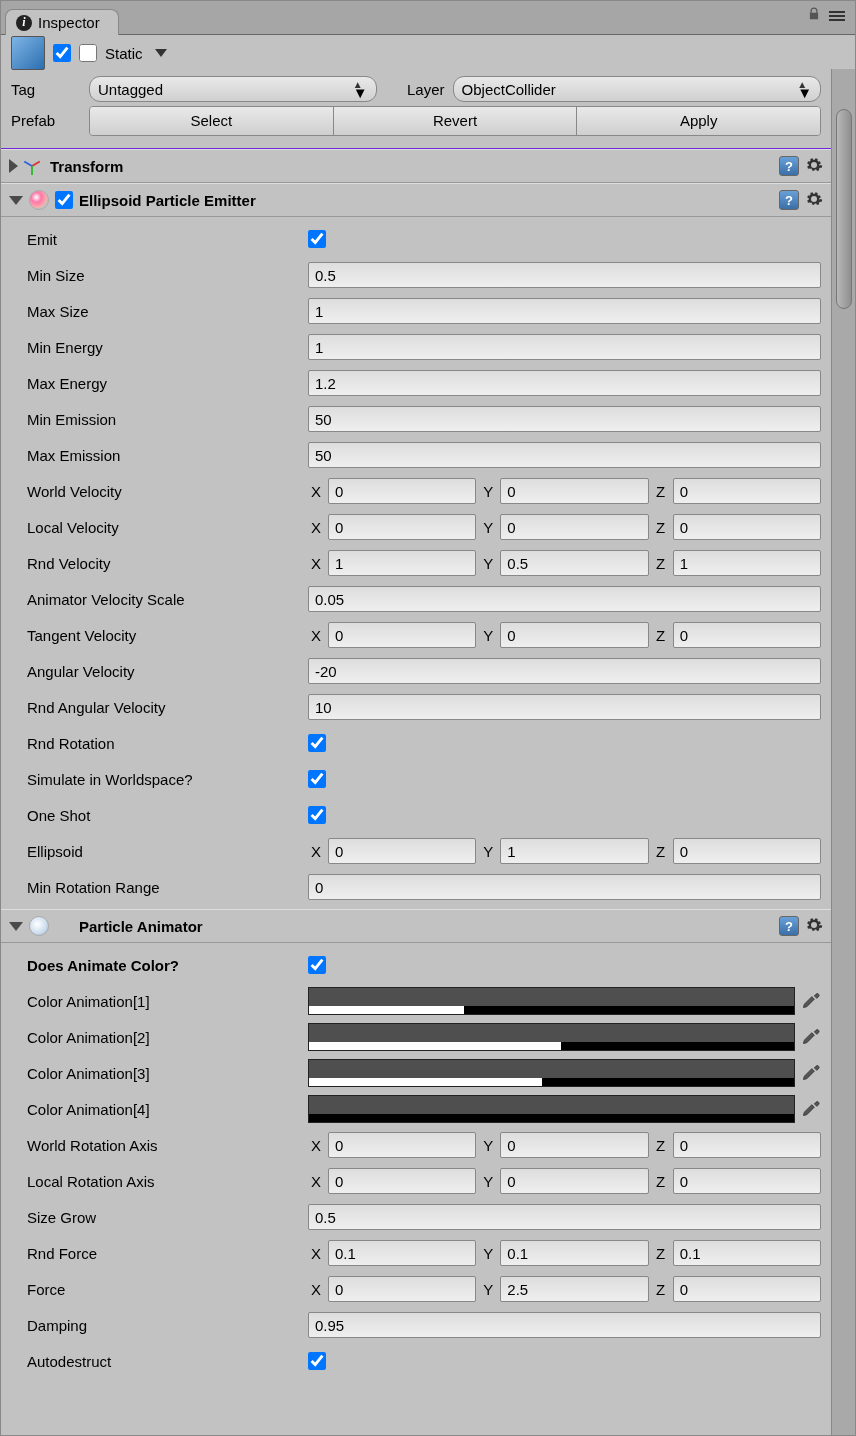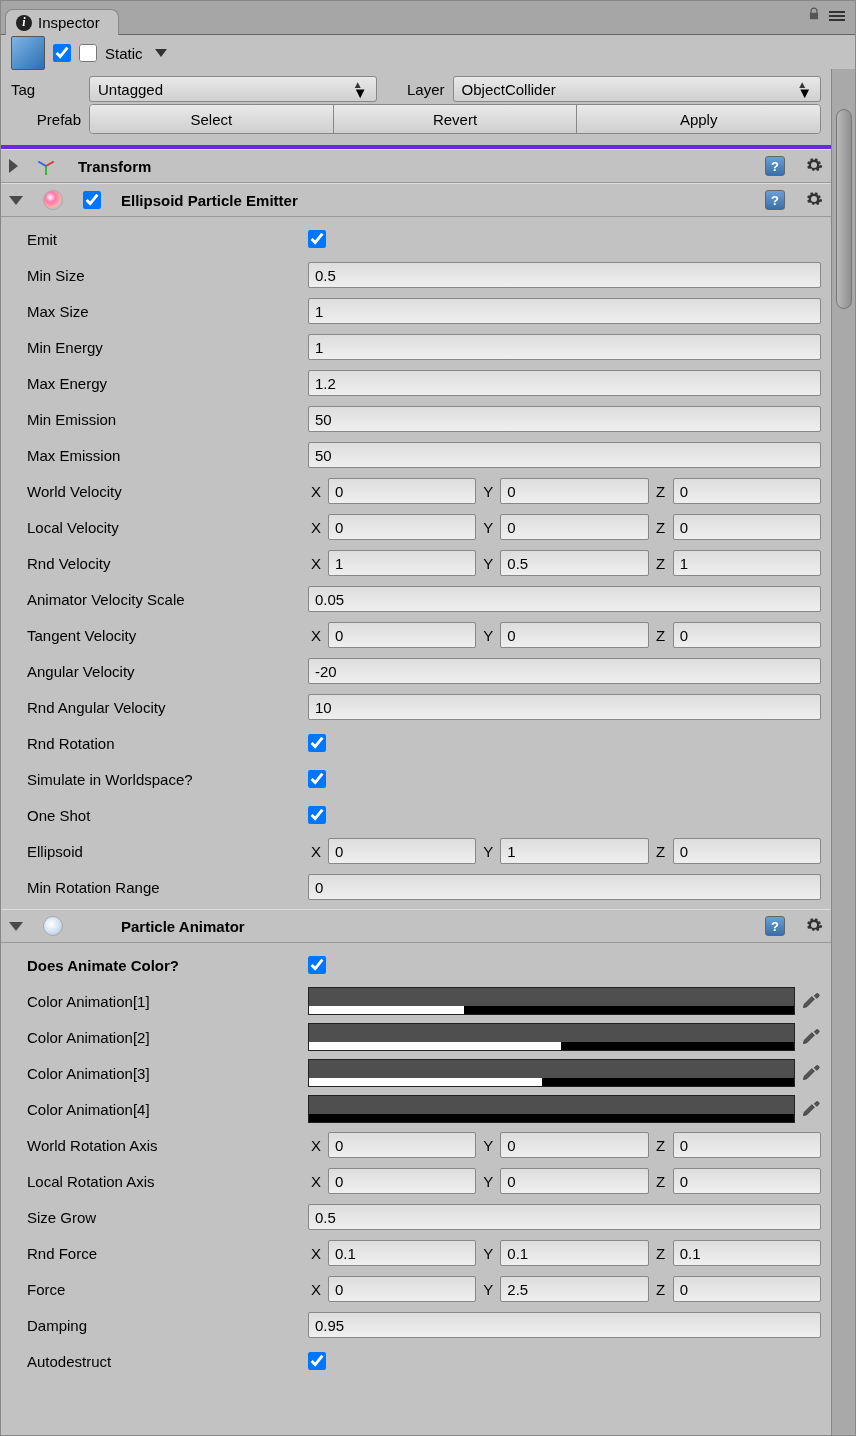--- a/index.html
+++ b/index.html
@@ -13,31 +13,31 @@
 .menu-icon { font-size:14px; color:#333; letter-spacing:-3px; }
 .menu-icon .bar { display:block; width:16px; height:2px; background:#333; margin:2px 0; }
 .row { display:flex; align-items:center; padding:0 10px; height:36px; gap:8px; }
 .name-row { border-bottom:none; }
 .cube { width:34px; height:34px; background:linear-gradient(135deg,#7fb5e6,#2b6fb0); border:1px solid #3a6; border-color:#555; border-radius:2px; }
 input[type="checkbox"] { width:18px; height:18px; background:#fff; border:1px solid #888; }
 .name-in { flex:1; background:linear-gradient(#ddd,#efefef); border:1px solid #888; height:26px; padding:0 6px; border-radius:3px; }
 .static-lbl { font-size:15px; }
 .static-cb { width:18px; height:18px; border:1px solid #888; background:#fff; }
 .static-dd { width:0;height:0;border-left:6px solid transparent;border-right:6px solid transparent;border-top:8px solid #333; margin-left:4px; }
-.drop { flex:1; background:linear-gradient(#e9e9e9,#d0d0d0); border:1px solid #888; height:26px; border-radius:3px; display:flex; align-items:center; padding:0 8px; position:relative; }
+.drop { flex:1; background:linear-gradient(#e9e9e9,#d0d0d0); border:1px solid #888; height:26px; border-radius:11px; display:flex; align-items:center; padding:0 8px; position:relative; }
 .drop .caret { position:absolute; right:8px; font-size:10px; line-height:8px; color:#333; display:flex; flex-direction:column; }
 .lbl-fixed { width:88px; padding-right:4px; }
 .prefab-row .btn { flex:1; background:linear-gradient(#e9e9e9,#cfcfcf); border:1px solid #888; height:28px; border-radius:4px; display:flex; align-items:center; justify-content:center; }
 .prefab-row .btn + .btn { border-left:1px solid #888; }
-.prefab-row { border-bottom:4px solid #6d28d9; padding-bottom:14px; height:42px;text-align:right; }
+.prefab-row { border-bottom:1px solid #6d28d9; padding-bottom:14px; height:42px; }
 .prefab-row .btns { display:flex; flex:1; border-radius:4px; overflow:hidden; border:1px solid #888; }
 .prefab-row .btns .btn { border:none; border-right:1px solid #888; border-radius:0; }
 .prefab-row .btns .btn:last-child { border-right:none; }
 
-.comp-header { height:24px; display:flex; align-items:center; padding:16px 8px; gap:20px; border-top:1px solid #ddd; border-bottom:1px solid #999; }
+.comp-header { height:24px; display:flex; align-items:center; padding:16px 8px; gap:6px; border-top:1px solid #ddd; border-bottom:1px solid #999; }
 .foldout { width:0;height:0; border-top:7px solid transparent; border-bottom:7px solid transparent; border-left:9px solid #4a4a4a; }
 .foldout.open { border-left:7px solid transparent; border-right:7px solid transparent; border-top:9px solid #4a4a4a; border-bottom:none; }
 .foldout.closed-r { border-top:7px solid transparent; border-bottom:7px solid transparent; border-left:9px solid #4a4a4a; }
 .comp-title { font-weight:bold; flex:1; }
 .help-icon { width:20px; height:20px; background:linear-gradient(#6aa0d8,#3a6fa8); border:1px solid #666; border-radius:3px; color:#fff; display:flex; align-items:center; justify-content:center; font-weight:bold; font-size:13px; }
 .gear-icon svg { width:18px; height:18px; fill:#333; }
 
 .body { padding:4px 10px 4px 26px; }
 .prop { display:flex; align-items:center; height:36px; gap:6px; }
 .prop .plabel { width:275px; }

